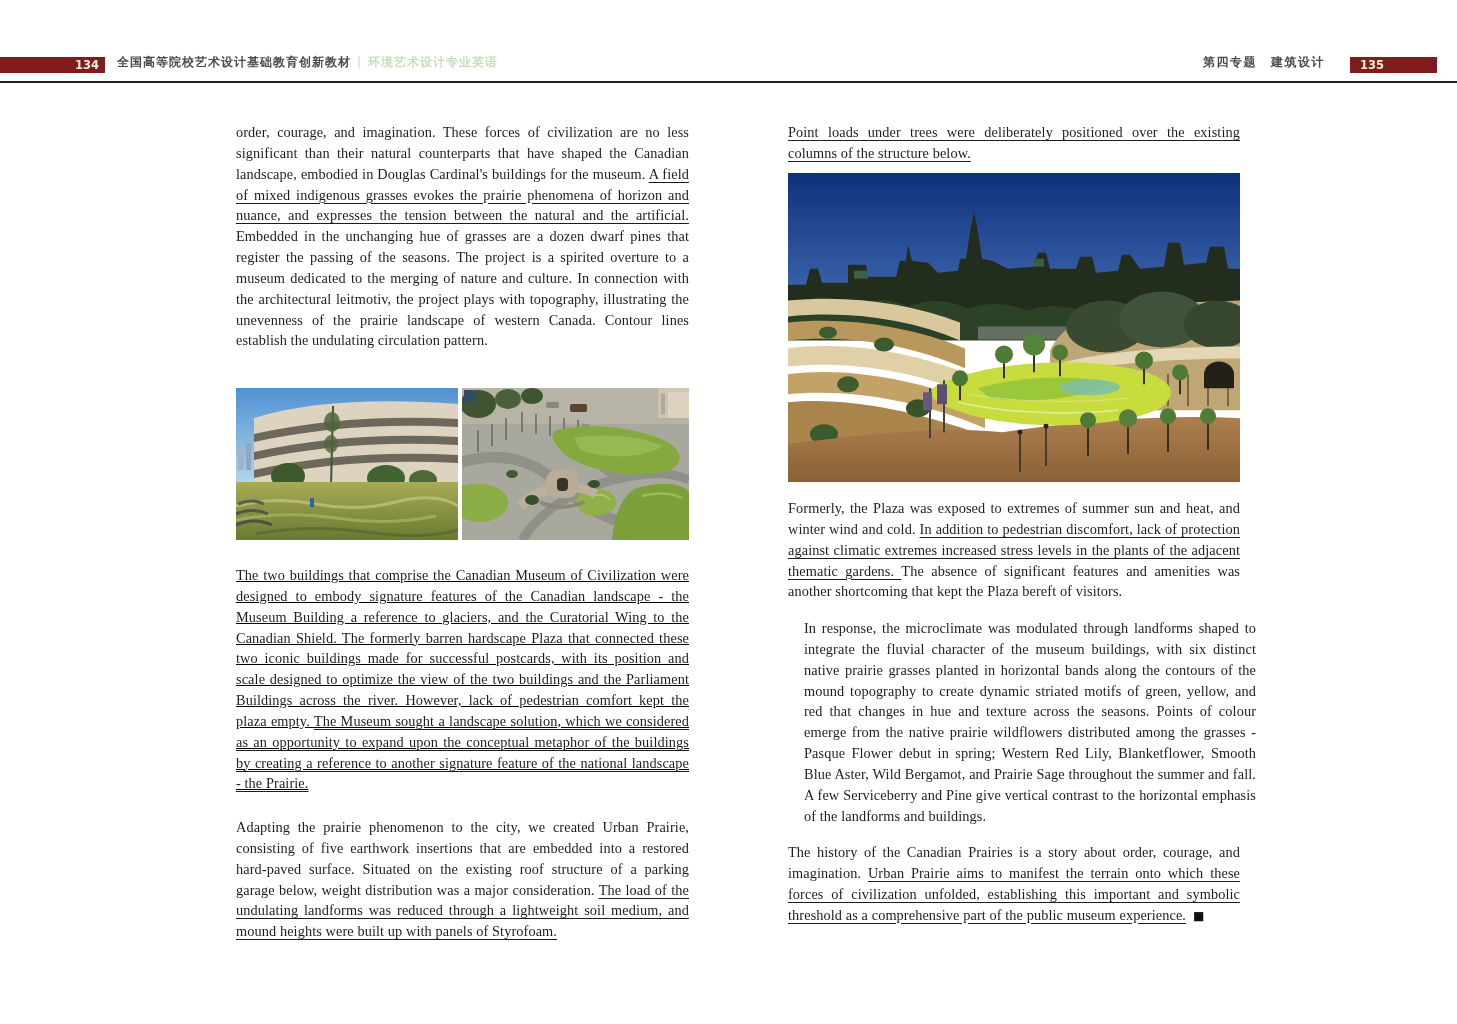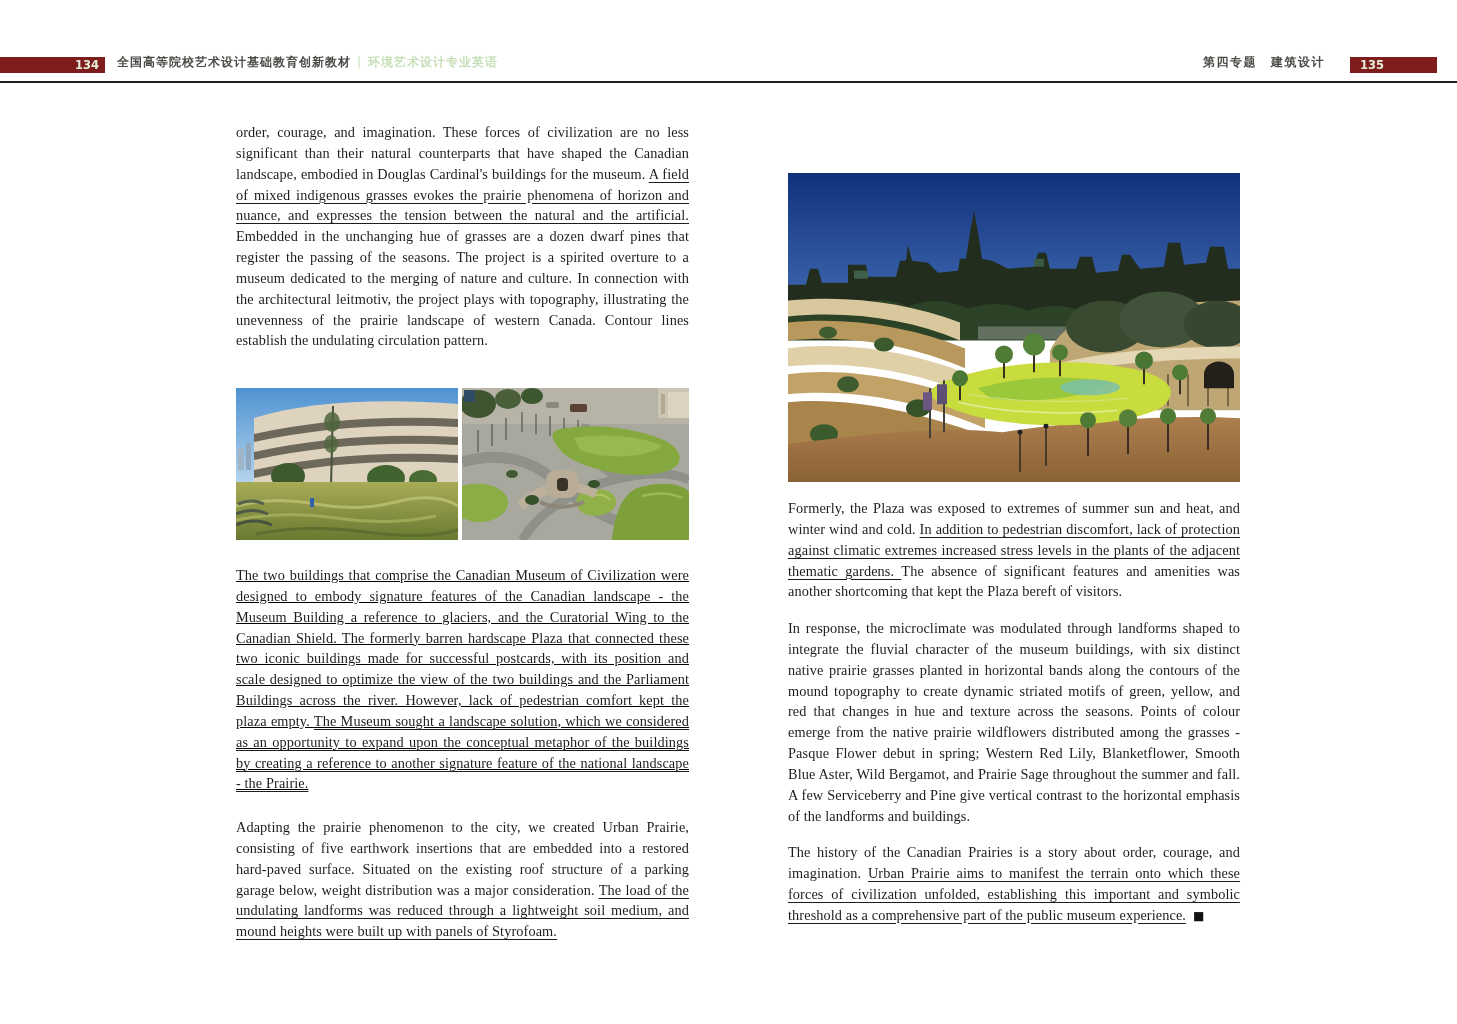--- a/index.html
+++ b/index.html
@@ -157,20 +157,23 @@
   <div class="block" style="top:443px;text-decoration:underline;">
       <p class="para"><span>The two buildings that comprise the Canadian Museum of Civilization were designed to embody signature features of the Canadian landscape - the Museum Building a reference to glaciers, and the Curatorial Wing to the Canadian Shield. The formerly barren hardscape Plaza that connected these two iconic buildings made for successful postcards, with its position and scale designed to optimize the view of the two buildings and the Parliament Buildings across the river. However, lack of pedestrian comfort kept the plaza empty. </span><span class="u">The Museum sought a landscape solution, which we considered as an opportunity to expand upon the conceptual metaphor of the buildings by creating a reference to another signature feature of the national landscape - the Prairie.</span></p>
     </div>
   <div class="block" style="top:695px;">
       <p class="para"><span>Adapting the prairie phenomenon to the city, we created Urban Prairie, consisting of five earthwork insertions that are embedded into a restored hard-paved surface. Situated on the existing roof structure of a parking garage below, weight distribution was a major consideration. </span><span class="u">The load of the undulating landforms was reduced through a lightweight soil medium, and mound heights were built up with panels of Styrofoam.</span></p>
     </div>
 </div>
 
 <div class="col right">
 
+  <div class="block" style="top:0;">
+      <p class="para"><span class="u">Point loads under trees were deliberately positioned over the existing columns of the structure below.</span></p>
+    </div>
 
   <div class="block photo" style="top:51px;width:452px;height:309px;">
     <svg viewBox="0 0 452 310" preserveAspectRatio="none">
       <defs>
         <linearGradient id="skyC" x1="0" y1="0" x2="0" y2="1">
           <stop offset="0" stop-color="#10307a"></stop>
             <stop offset="1" stop-color="#4470b8"></stop>
         </linearGradient>
         <linearGradient id="plazaC" x1="0" y1="0" x2="0" y2="1">
           <stop offset="0" stop-color="#ad7f4e"></stop>
@@ -249,19 +252,19 @@
       <line x1="156" y1="208" x2="156" y2="260" stroke="#44403a" stroke-width="2"></line>
       <rect x="149" y="212" width="10" height="20" fill="#5d4f73"></rect>
       <line x1="142" y1="216" x2="142" y2="266" stroke="#44403a" stroke-width="2"></line>
       <rect x="135" y="220" width="9" height="18" fill="#6a5680"></rect>
     </svg>
   </div>
 
   <div class="block" style="top:376px;">
       <p class="para"><span>Formerly, the Plaza was exposed to extremes of summer sun and heat, and winter wind and cold. </span><span class="u">In addition to pedestrian discomfort, lack of protection against climatic extremes increased stress levels in the plants of the adjacent thematic gardens. </span><span>The absence of significant features and amenities was another shortcoming that kept the Plaza bereft of visitors.</span></p>
     </div>
-  <div class="block" style="top:496px;">
+  <div class="block" style="top:496px;margin-left:16px;">
       <p class="para"><span>In response, the microclimate was modulated through landforms shaped to integrate the fluvial character of the museum buildings, with six distinct native prairie grasses planted in horizontal bands along the contours of the mound topography to create dynamic striated motifs of green, yellow, and red that changes in hue and texture across the seasons. Points of colour emerge from the native prairie wildflowers distributed among the grasses - Pasque Flower debut in spring; Western Red Lily, Blanketflower, Smooth Blue Aster, Wild Bergamot, and Prairie Sage throughout the summer and fall. A few Serviceberry and Pine give vertical contrast to the horizontal emphasis of the landforms and buildings.</span></p>
     </div>
   <div class="block" style="top:720px;">
       <p class="para"><span>The history of the Canadian Prairies is a story about order, courage, and imagination. </span><span class="u">Urban Prairie aims to manifest the terrain onto which these forces of civilization unfolded, establishing this important and symbolic threshold as a comprehensive part of the public museum experience.</span><span class="endmark">■</span></p>
     </div>
 </div>
 
 </body></html>

